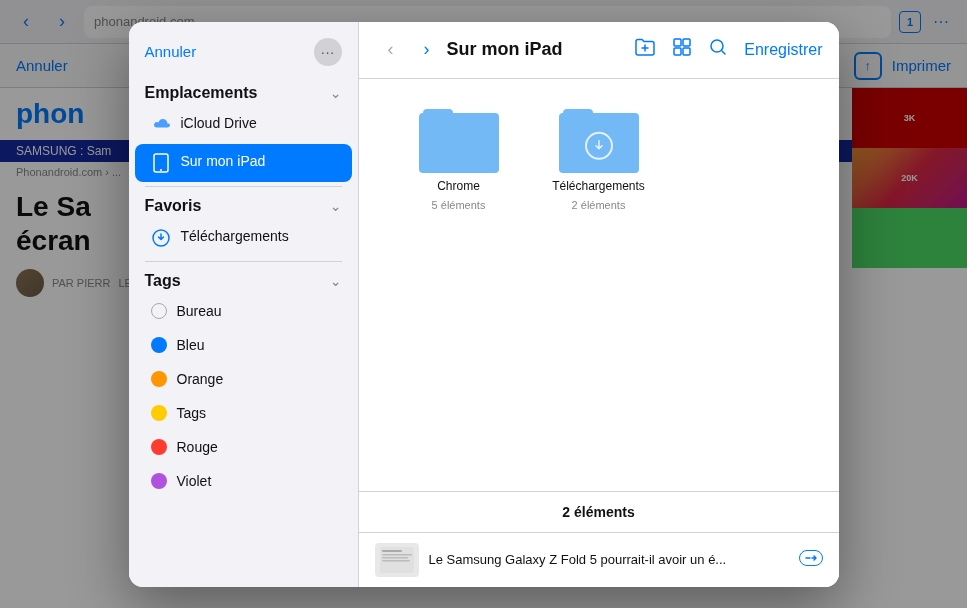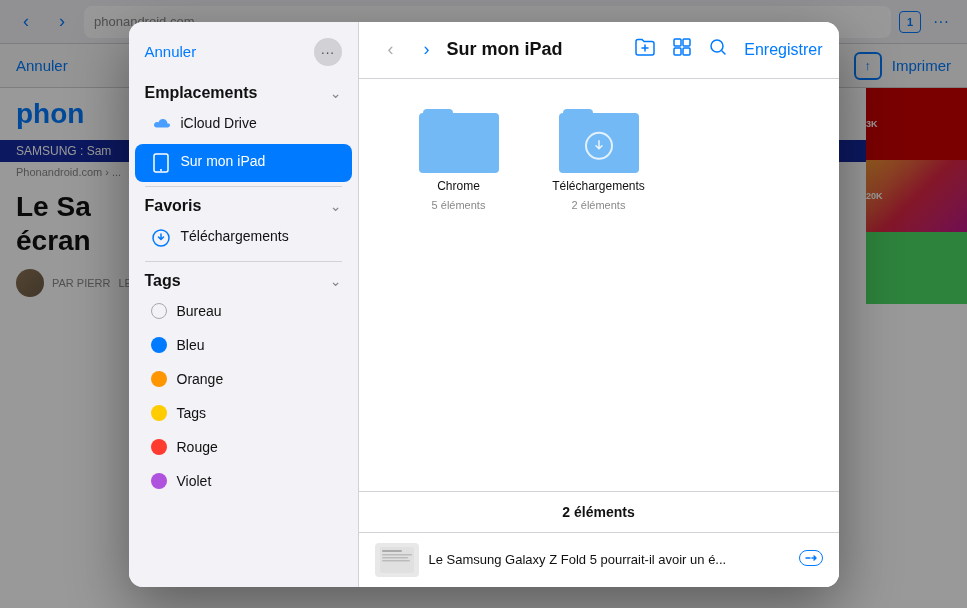--- a/index.html
+++ b/index.html
@@ -171,28 +171,27 @@
     .right-thumbnails {
       position: absolute;
       top: 88px;
       right: 0;
       width: 115px;
       display: flex;
       flex-direction: column;
     }
 
     .thumb-item {
-      height: 72px;
-      display: flex;
-      align-items: center;
-      justify-content: flex-start;
+      height: 60px;
+      display: flex;
+      align-items: center;
+      justify-content: center;
       font-size: 10px;
       font-weight: 600;
       color: white;
-      margin-left: 14px;
     }
 
     .thumb-yt { background: #cc0000; }
     .thumb-ig { background: linear-gradient(135deg, #f09433, #e6683c, #dc2743, #cc2366, #bc1888); }
     .thumb-green { background: #4cd964; }
 
     
     .modal-overlay {
       position: absolute;
       top: 0; left: 0; right: 0; bottom: 0;

